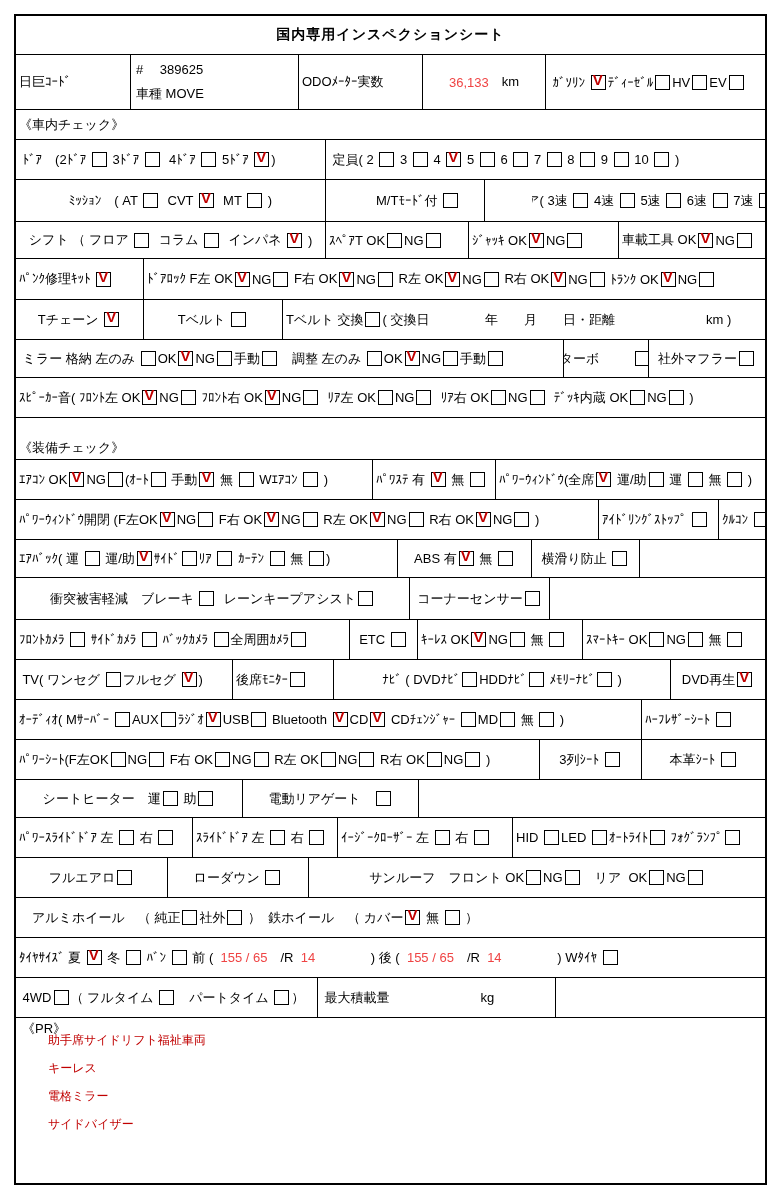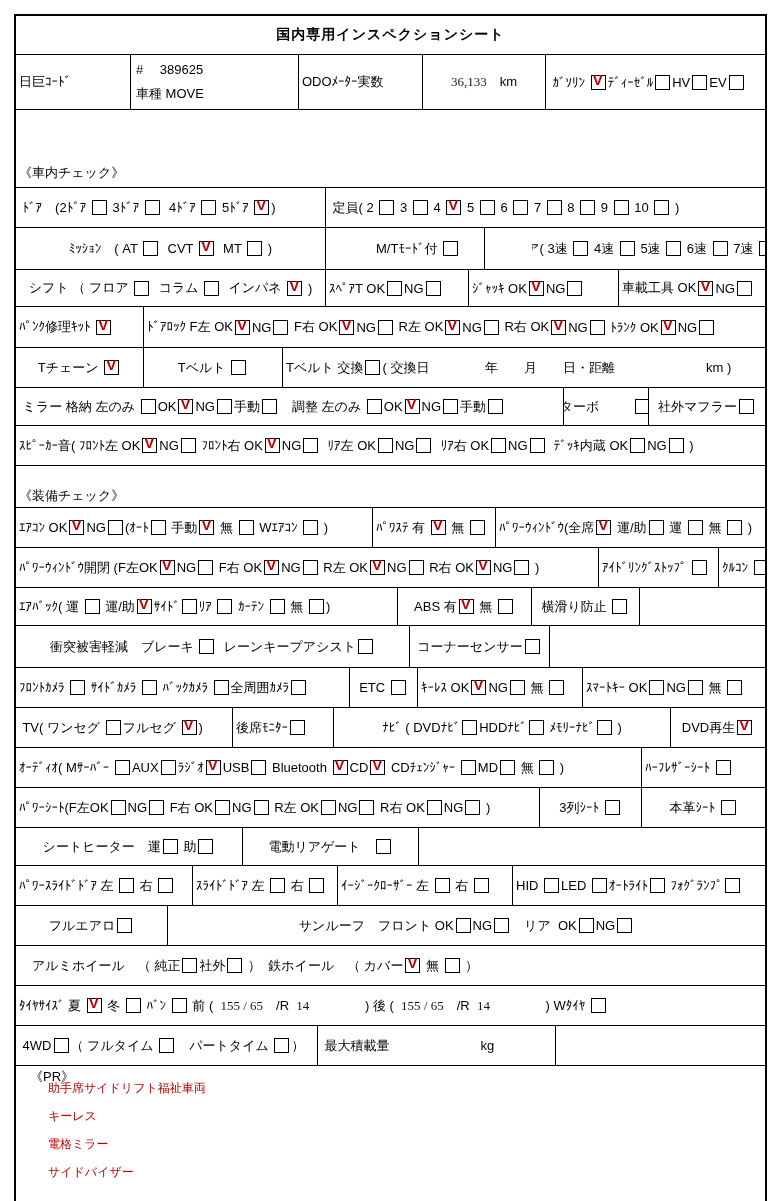--- a/index.html
+++ b/index.html
@@ -11,43 +11,43 @@
   .cell{display:flex;align-items:center;padding:0 3px;border-right:1px solid #000;
         box-sizing:border-box;overflow:hidden;white-space:pre;}
   .cell:last-child{border-right:none;}
   .cell.center{justify-content:center;}
   .cell.bottom{align-items:flex-end;padding-bottom:2px;}
   .cell.titlec{justify-content:center;font-weight:bold;font-size:14px;letter-spacing:1px;}
   .cb{flex:0 0 auto;display:inline-block;width:13px;height:13px;border:1px solid #000;
       margin:0 2px;position:relative;background:#fff;}
   .cb.k::after{content:"V";position:absolute;left:1px;top:-5px;color:#c00000;
       font-weight:bold;font-size:15px;}
-  .red{color:#0f172a;font-family:Liberation Serif, serif;}
+  .red{color:#ef4444;}
   .multiline{display:block;padding:3px 5px;line-height:24px;white-space:pre;}
   .multiline .line{white-space:pre;}
   .cell.pr{display:block;position:relative;padding:2px 4px;white-space:normal;}
-  .pr-label{position:absolute;left:14px;top:2px;}
+  .pr-label{position:absolute;left:6px;top:2px;}
   .pr-lines{margin-left:28px;margin-top:6px;color:#c00000;font-size:12px;line-height:28px;}
 </style>
 </head>
 <body>
 
 <div class="page">
   <div class="sheet" id="rows">
       <div class="row" style="height: 39px;">
         <div class="cell titlec" style="flex: 1 1 0px;"><span class="txt">国内専用インスペクションシート</span></div>
       </div>
       <div class="row" style="height: 55px;">
         <div class="cell" style="flex: 0 0 115px;"><span class="txt">日巨ｺｰﾄﾞ</span></div>
         <div class="cell multiline" style="flex: 0 0 168px;"><div class="line">#　 389625</div><div class="line">車種 MOVE</div></div>
         <div class="cell" style="flex: 0 0 124px;"><span class="txt">ODOﾒｰﾀｰ実数</span></div>
         <div class="cell center" style="flex: 0 0 123px;"><span class="red">36,133</span><span class="txt">　km</span></div>
         <div class="cell" style="flex: 1 1 0px;"><span class="txt"> ｶﾞｿﾘﾝ </span><span class="cb k"></span><span class="txt">ﾃﾞｨｰｾﾞﾙ</span><span class="cb"></span><span class="txt">HV</span><span class="cb"></span><span class="txt">EV</span><span class="cb"></span></div>
       </div>
-      <div class="row" style="height: 30px; margin-top: 48px;">
+      <div class="row" style="height: 30px;">
         <div class="cell" style="flex: 1 1 0px;"><span class="txt">《車内チェック》</span></div>
       </div>
       <div class="row" style="height: 40px;">
         <div class="cell" style="flex: 0 0 310px;"><span class="txt"> ﾄﾞｱ　(2ﾄﾞｱ </span><span class="cb"></span><span class="txt"> 3ﾄﾞｱ </span><span class="cb"></span><span class="txt">  4ﾄﾞｱ </span><span class="cb"></span><span class="txt"> 5ﾄﾞｱ </span><span class="cb k"></span><span class="txt">)</span></div>
         <div class="cell" style="flex: 1 1 0px;"><span class="txt"> 定員( 2 </span><span class="cb"></span><span class="txt"> 3 </span><span class="cb"></span><span class="txt"> 4 </span><span class="cb k"></span><span class="txt"> 5 </span><span class="cb"></span><span class="txt"> 6 </span><span class="cb"></span><span class="txt"> 7 </span><span class="cb"></span><span class="txt"> 8 </span><span class="cb"></span><span class="txt"> 9 </span><span class="cb"></span><span class="txt"> 10 </span><span class="cb"></span><span class="txt"> )</span></div>
       </div>
       <div class="row" style="height: 42px; gap: 47px;">
         <div class="cell center" style="flex: 0 0 310px;"><span class="txt">ﾐｯｼｮﾝ　( AT </span><span class="cb"></span><span class="txt">  CVT </span><span class="cb k"></span><span class="txt">  MT </span><span class="cb"></span><span class="txt"> )</span></div>
         <div class="cell" style="flex: 0 0 112px;"><span class="txt">M/Tﾓｰﾄﾞ付 </span><span class="cb"></span></div>
         <div class="cell center" style="flex: 1 1 0px; justify-content: center;"><span class="txt">ギア( 3速 </span><span class="cb"></span><span class="txt"> 4速 </span><span class="cb"></span><span class="txt"> 5速 </span><span class="cb"></span><span class="txt"> 6速 </span><span class="cb"></span><span class="txt"> 7速 </span><span class="cb"></span><span class="txt"> )</span></div>
@@ -126,20 +126,21 @@
         <div class="cell" style="flex: 1 1 0px;"></div>
       </div>
       <div class="row" style="height: 40px;">
         <div class="cell" style="flex: 0 0 177px;"><span class="txt">ﾊﾟﾜｰｽﾗｲﾄﾞﾄﾞｱ 左 </span><span class="cb"></span><span class="txt"> 右 </span><span class="cb"></span></div>
         <div class="cell" style="flex: 0 0 145px;"><span class="txt">ｽﾗｲﾄﾞﾄﾞｱ 左 </span><span class="cb"></span><span class="txt"> 右 </span><span class="cb"></span></div>
         <div class="cell" style="flex: 0 0 175px;"><span class="txt">ｲｰｼﾞｰｸﾛｰｻﾞｰ 左 </span><span class="cb"></span><span class="txt"> 右 </span><span class="cb"></span></div>
         <div class="cell" style="flex: 1 1 0px;"><span class="txt">HID </span><span class="cb"></span><span class="txt">LED </span><span class="cb"></span><span class="txt">ｵｰﾄﾗｲﾄ</span><span class="cb"></span><span class="txt"> ﾌｫｸﾞﾗﾝﾌﾟ</span><span class="cb"></span></div>
       </div>
       <div class="row" style="height: 40px;">
         <div class="cell center" style="flex: 0 0 152px;"><span class="txt">フルエアロ</span><span class="cb"></span></div>
+        <div class="cell center" style="flex: 0 0 141px;"><span class="txt">ローダウン </span><span class="cb"></span></div>
         <div class="cell center" style="flex: 1 1 0px;"><span class="txt">サンルーフ　フロント OK</span><span class="cb"></span><span class="txt">NG</span><span class="cb"></span><span class="txt">　リア  OK</span><span class="cb"></span><span class="txt">NG</span><span class="cb"></span></div>
       </div>
       <div class="row" style="height: 40px;">
         <div class="cell" style="flex: 1 1 0px;"><span class="txt">　アルミホイール　（ 純正</span><span class="cb"></span><span class="txt">社外</span><span class="cb"></span><span class="txt"> ）  鉄ホイール　（ カバー</span><span class="cb k"></span><span class="txt"> 無 </span><span class="cb"></span><span class="txt"> ）</span></div>
       </div>
       <div class="row" style="height: 40px;">
         <div class="cell" style="flex: 1 1 0px;"><span class="txt">ﾀｲﾔｻｲｽﾞ 夏 </span><span class="cb k"></span><span class="txt"> 冬 </span><span class="cb"></span><span class="txt"> ﾊﾞﾝ </span><span class="cb"></span><span class="txt"> 前 (  </span><span class="red">155 / 65</span><span class="txt">　/R  </span><span class="red">14</span><span class="txt">　　　　 ) 後 (  </span><span class="red">155 / 65</span><span class="txt">　/R  </span><span class="red">14</span><span class="txt">　　　　 ) Wﾀｲﾔ </span><span class="cb"></span></div>
       </div>
       <div class="row" style="height: 40px;">
         <div class="cell" style="flex: 0 0 302px;"><span class="txt"> 4WD</span><span class="cb"></span><span class="txt">（ フルタイム </span><span class="cb"></span><span class="txt">　パートタイム </span><span class="cb"></span><span class="txt">）</span></div>

